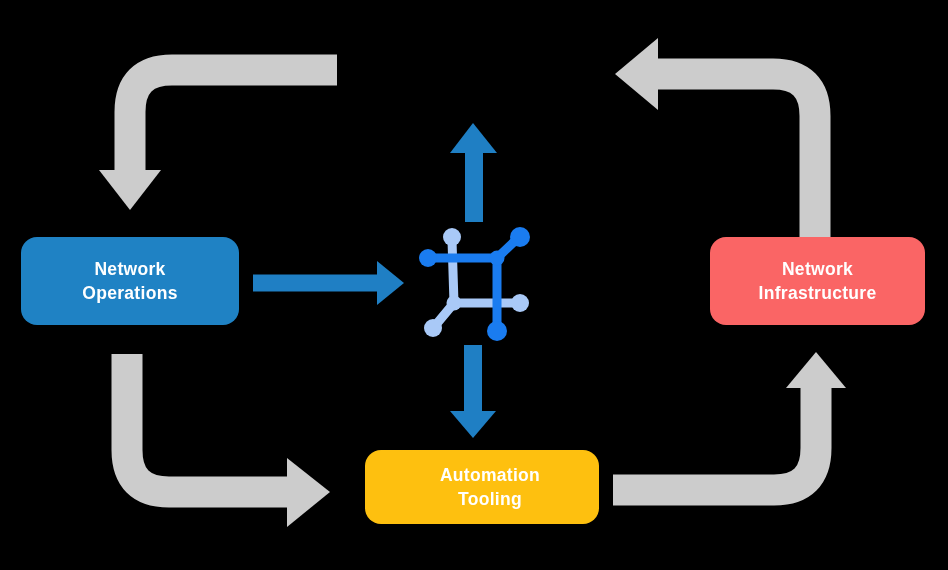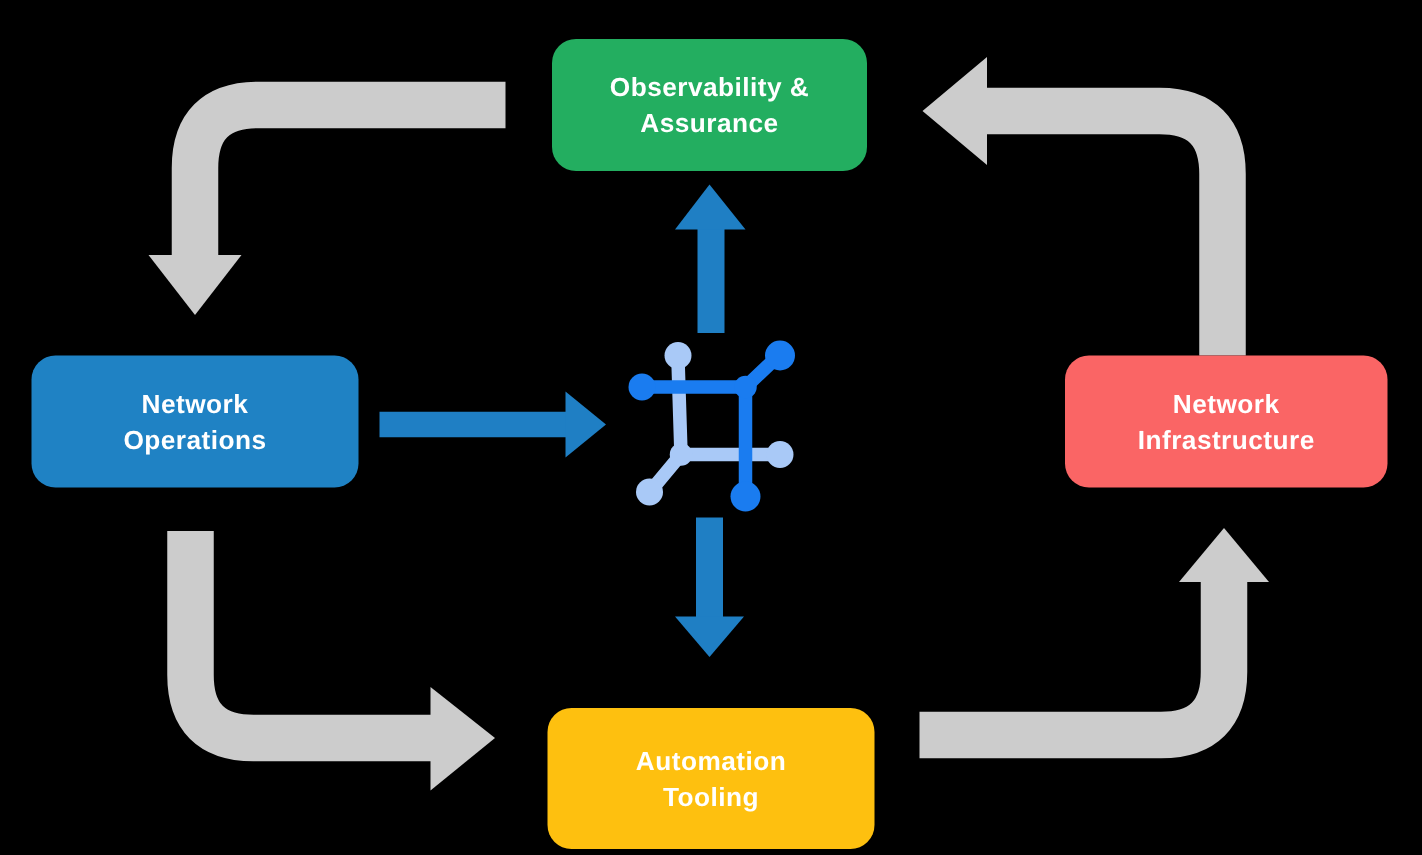--- a/index.html
+++ b/index.html
@@ -10,21 +10,21 @@
   svg.layer{position:absolute;left:0;top:0;width:948px;height:570px;}
   .node{
     position:absolute;border-radius:16px;display:flex;align-items:center;justify-content:center;
     text-align:center;color:#ffffff;font-weight:700;font-size:17.5px;line-height:1.4;
     letter-spacing:.3px;
   }
   .node-label{white-space:pre-line;}
   .node-observability{left:368px;top:26px;width:210px;height:88px;}
   .node-operations{left:21px;top:237px;width:218px;height:88px;}
   .node-infrastructure{left:710px;top:237px;width:215px;height:88px;}
-  .node-automation{left:365px;top:472px;width:218px;height:94px;}
+  .node-automation{left:365px;top:450px;width:218px;height:74px;padding-left:16px;}
 </style>
 </head>
 <body>
 
 <div class="canvas">
 
   <svg class="layer" viewBox="0 0 948 570" aria-hidden="true">
 
     <g>
       <path d="M 337 70 L 172 70 Q 130 70 130 112 L 130 171" fill="none" stroke-width="31" stroke="#cccccc"></path>
@@ -74,24 +74,20 @@
       <line x1="430" y1="258" x2="497" y2="258" stroke-width="9" fill="none" stroke="#1a7cf0"></line>
       <line x1="497" y1="258" x2="517" y2="239" stroke-width="9" fill="none" stroke="#1a7cf0"></line>
       <line x1="497" y1="258" x2="497" y2="329" stroke-width="9" fill="none" stroke="#1a7cf0"></line>
       <circle cx="428" cy="258" r="9" fill="#1a7cf0"></circle>
       <circle cx="520" cy="237" r="10" fill="#1a7cf0"></circle>
       <circle cx="497" cy="331" r="10" fill="#1a7cf0"></circle>
       <circle cx="497" cy="258" r="7.5" fill="#1a7cf0"></circle>
     </g>
   </svg>
 
-  <div class="node node-observability" style="background: rgb(35, 174, 96);">
-    <span class="node-label">Observability &amp;
-Assurance</span>
-  </div>
 
   <div class="node node-operations" style="background: rgb(31, 130, 196);">
     <span class="node-label">Network
 Operations</span>
   </div>
 
   <div class="node node-infrastructure" style="background: rgb(250, 101, 101);">
     <span class="node-label">Network
 Infrastructure</span>
   </div>

